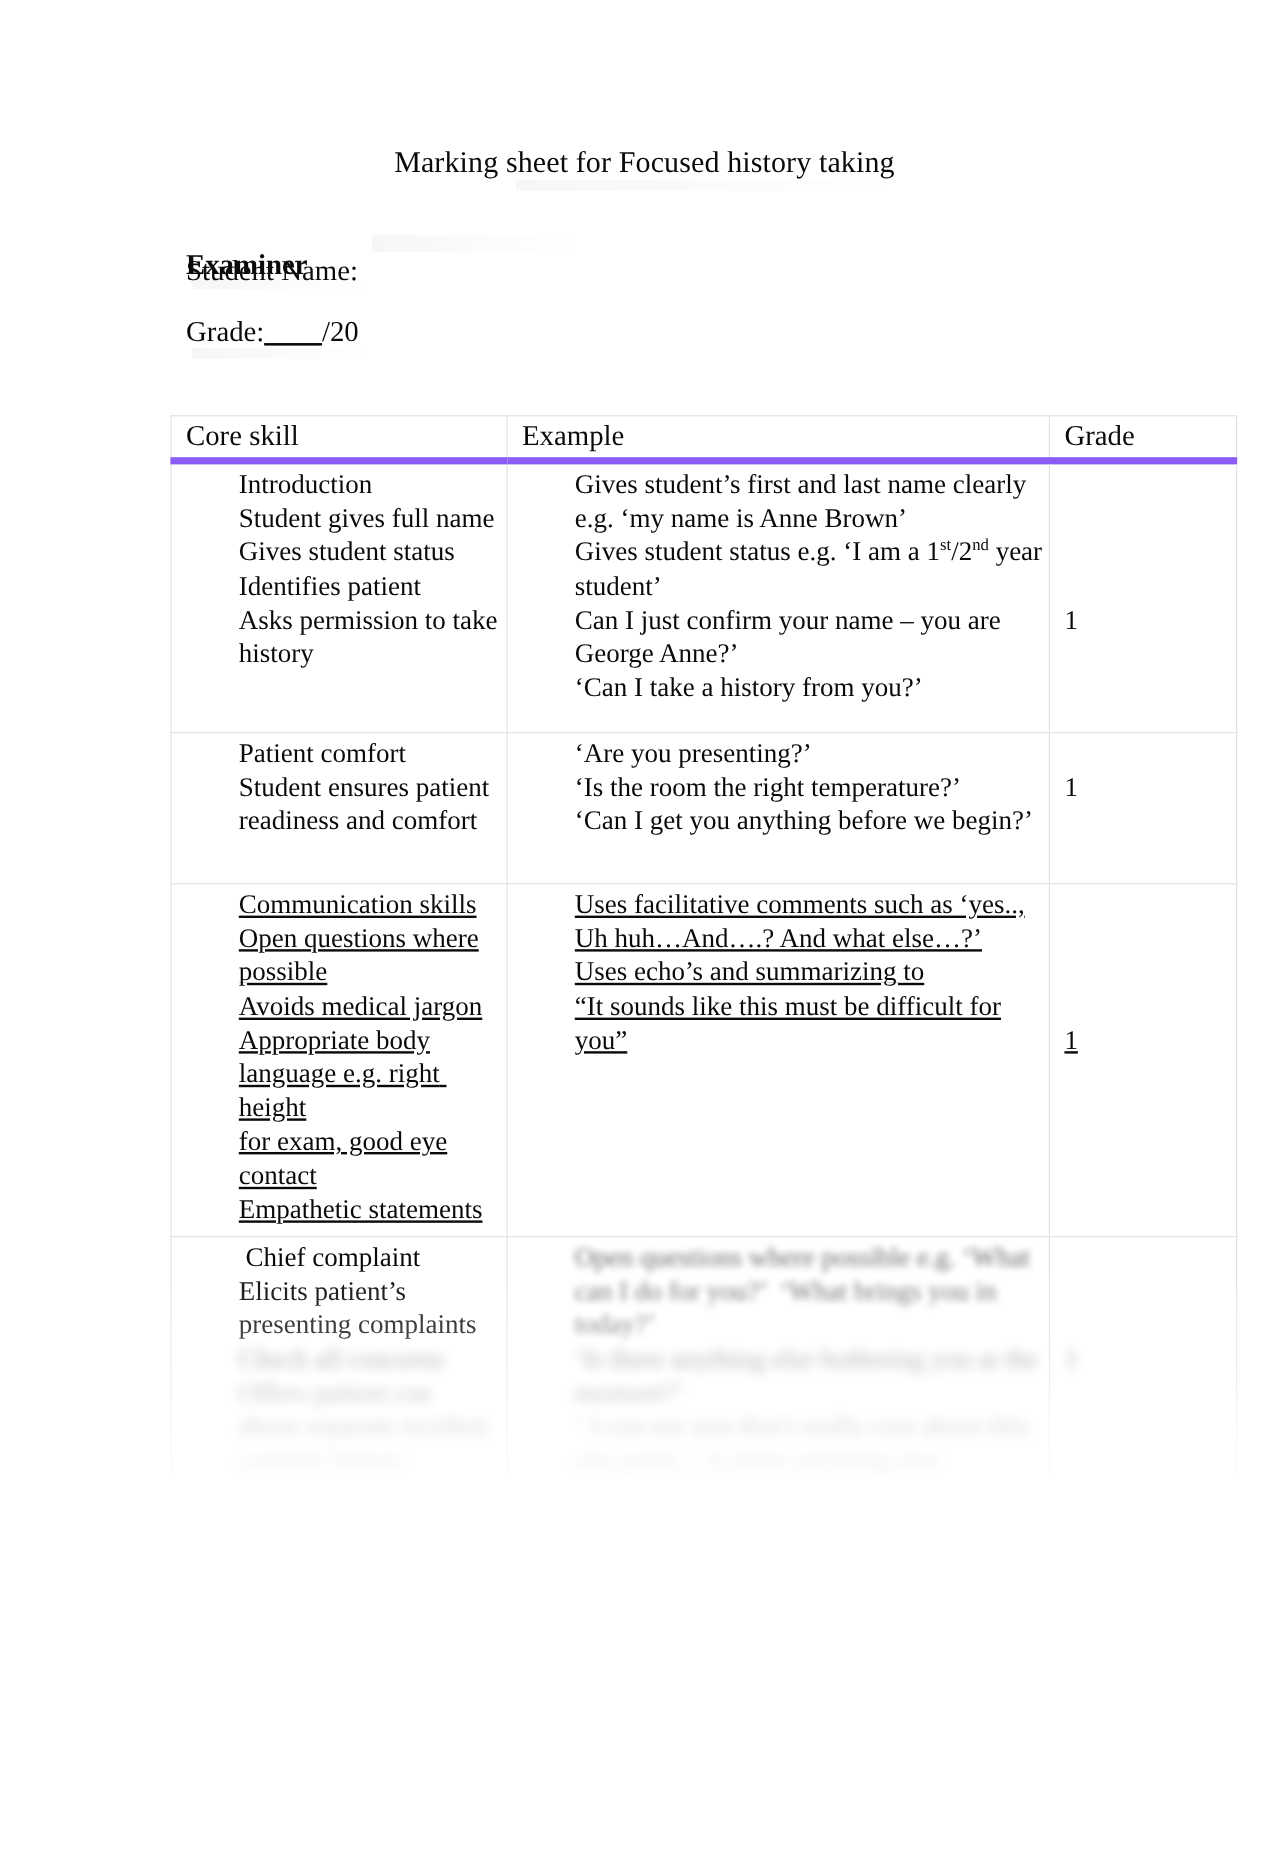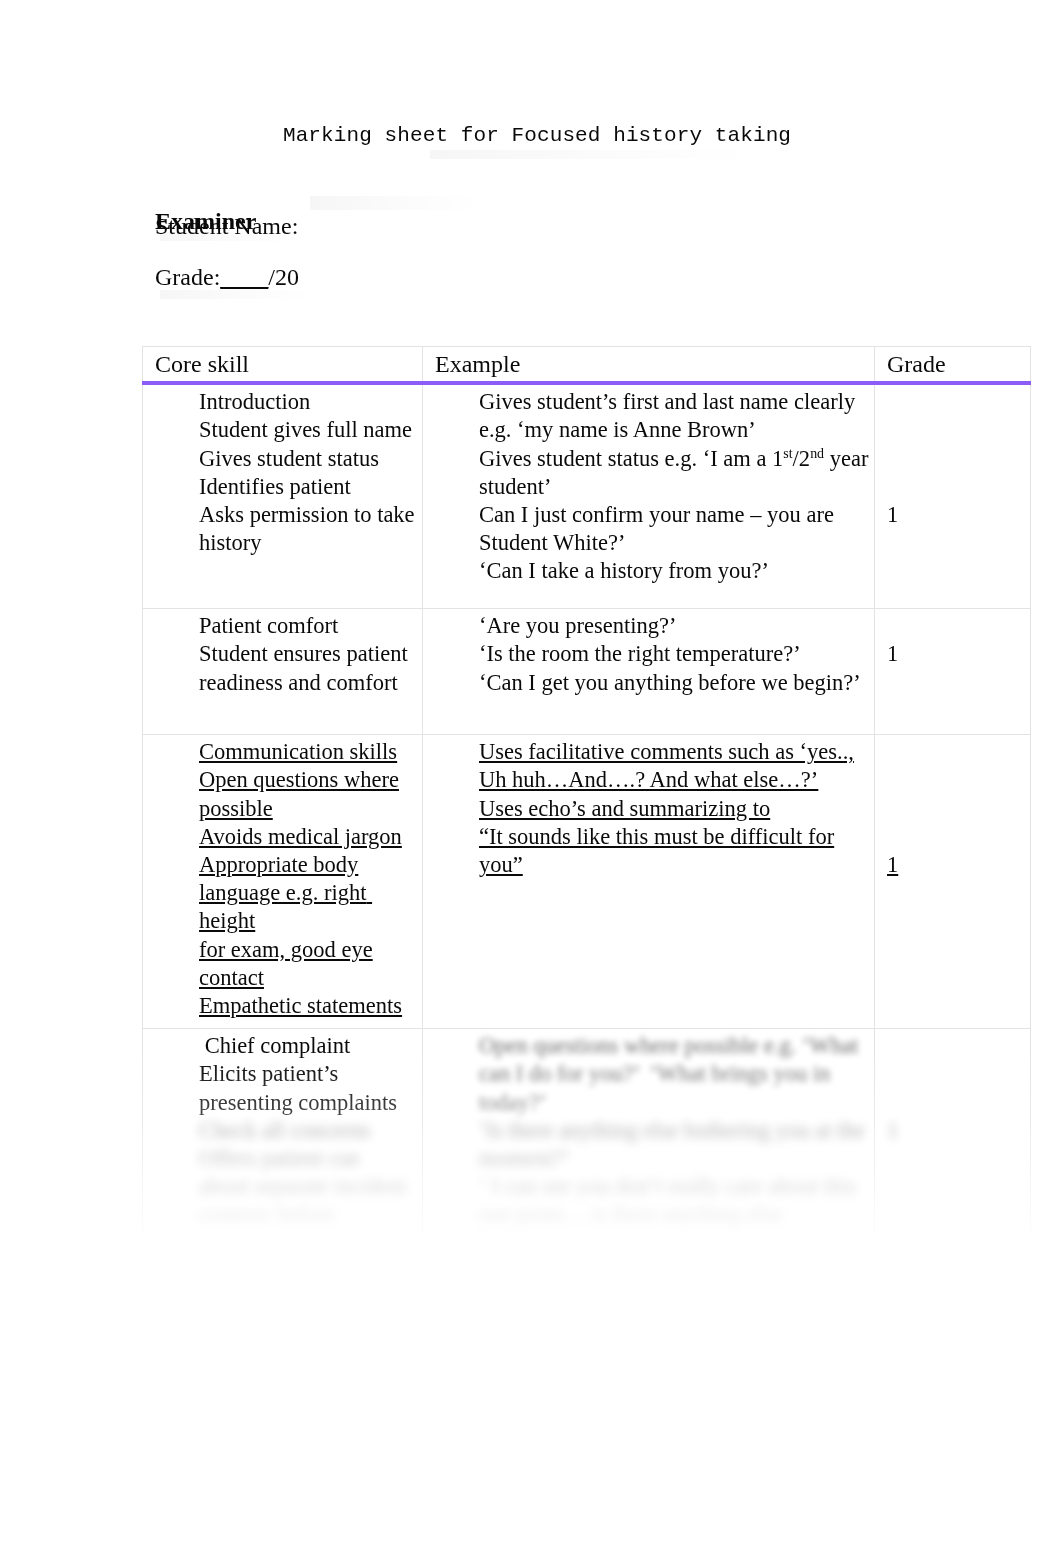--- a/index.html
+++ b/index.html
@@ -22,26 +22,25 @@
     background: #ffffff;
   }
 
   
   .doc-title {
     position: absolute;
     left: 0;
     top: 120px;
     width: 1062px;
     text-align: center;
-    font-size: 21px;
+    font-size: 25px;
     line-height: 32px;
     letter-spacing: 0.1px;
     padding-left: 12px;
     box-sizing: border-box;
-    font-family: Liberation Mono, monospace;
   }
 
   .student-line {
     position: absolute;
     left: 155px;
     top: 178px;
     font-size: 24px;
     line-height: 29px;
     margin-top: 34px;
   }
@@ -84,21 +83,21 @@
     font-size: 22.5px;
     line-height: 28.2px;
   }
   col.c-skill    { width: 280px; }
   col.c-example  { width: 452px; }
   col.c-grade    { width: 156px; }
 
   tr.head-row td {
     padding-top: 2px;
     padding-bottom: 2px;
-    border-bottom: 4px solid #8b5cf6;
+    border-bottom: 6px solid #8b5cf6;
   }
   tr.head-row td .hd {
     font-size: 24px;
     line-height: 30px;
   }
 
   td.grade-cell {
     padding-left: 16px;
   }
   .grade-val {
@@ -194,21 +193,21 @@
             <span class="cellline">Identifies patient</span>
             <span class="cellline">Asks permission to take</span>
             <span class="cellline">history</span>
           </td>
           <td>
             <span class="cellline">Gives student’s first and last name clearly</span>
             <span class="cellline">e.g. ‘my name is Anne Brown’</span>
             <span class="cellline">Gives student status e.g. ‘I am a 1<sup>st</sup>/2<sup>nd</sup> year</span>
             <span class="cellline">student’</span>
             <span class="cellline">Can I just confirm your name – you are</span>
-            <span class="cellline">Student White?’</span>
+            <span class="cellline">George Anne?’</span>
             <span class="cellline">‘Can I take a history from you?’</span>
           </td>
           <td class="grade-cell">
             <span class="grade-val" style="margin-top:113px;">1</span>
           </td>
         </tr>
 
         <tr class="row-2">
           <td>
             <span class="cellline">Patient comfort</span>

